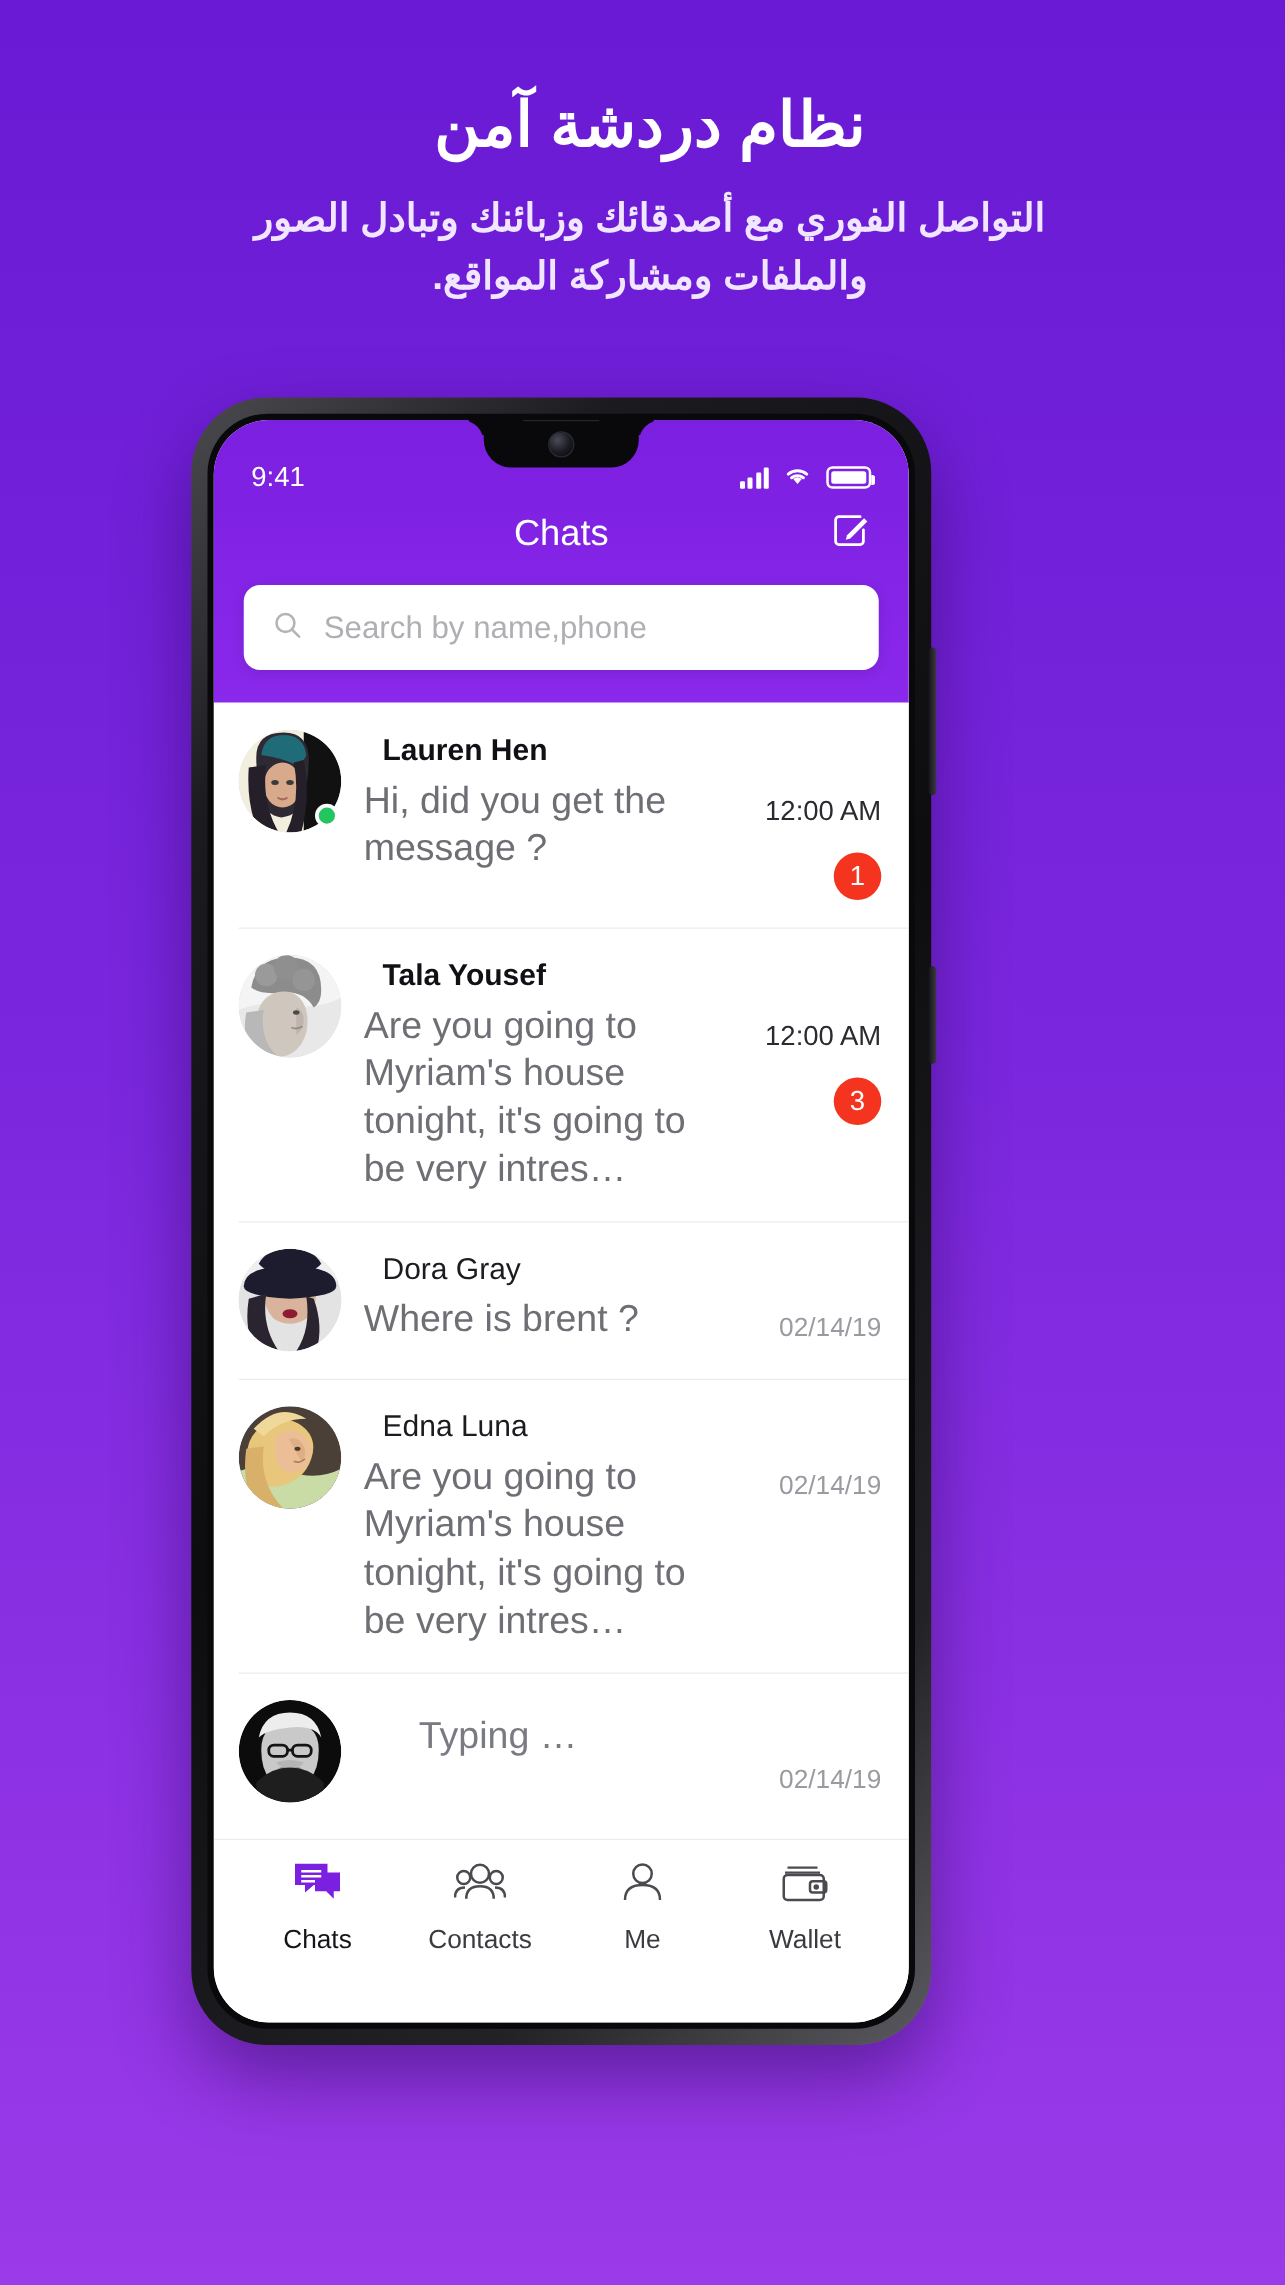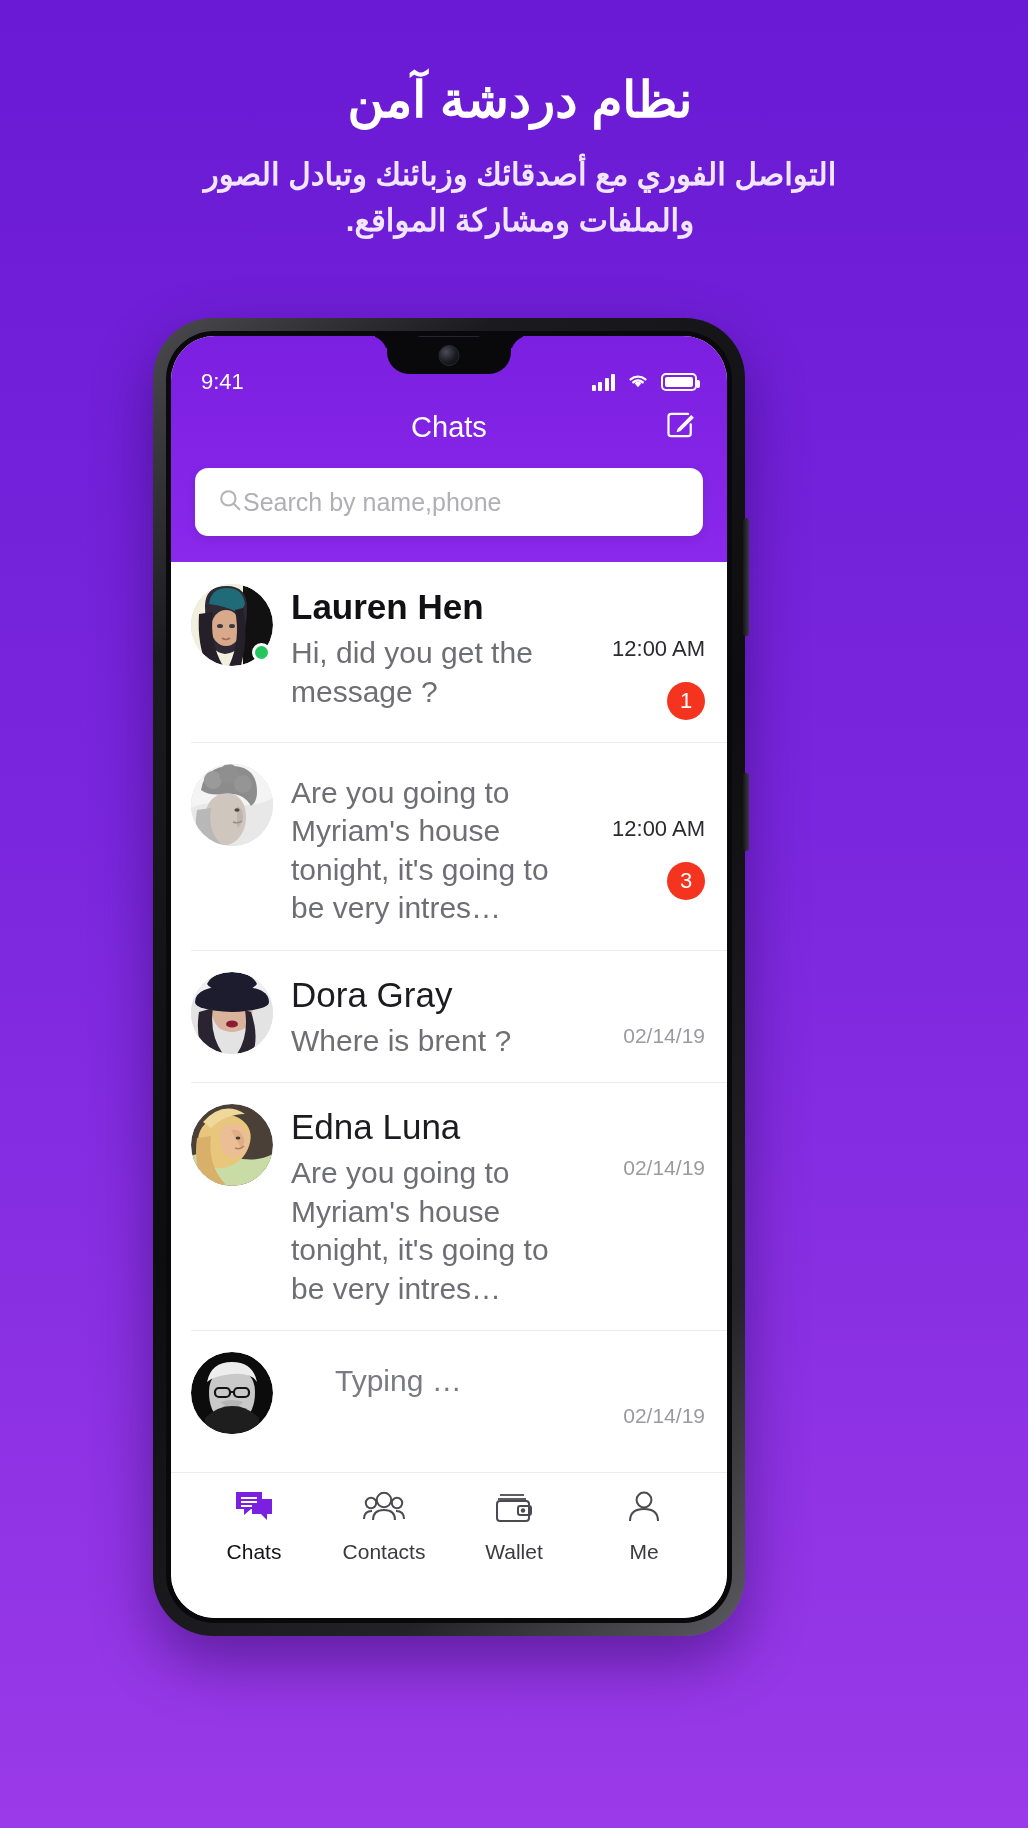--- a/index.html
+++ b/index.html
@@ -110,21 +110,21 @@
   .titlerow {
     display:flex; align-items:center; justify-content:center;
     position:relative; height:62px; padding:0 30px;
   }
   .title { color:#fff; font-size:29px; font-weight:500; }
   .compose { position:absolute; right:30px; top:50%; transform:translateY(-50%); cursor:pointer; }
 
   .searchwrap { padding:10px 24px 26px; }
   .searchbox {
     background:#fff; border-radius:13px; height:68px;
-    display:flex; align-items:center; gap:0; padding:0 22px;
+    display:flex; align-items:center; gap:16px; padding:0 22px;
     box-shadow:0 3px 10px rgba(0,0,0,.10);
   }
   .search-ph { color:#AFAFB4; font-size:25px; }
 
   
   .list { flex:1 1 auto; background:#fff; overflow:hidden; }
   .row {
     display:flex; align-items:flex-start; gap:18px;
     padding:22px 22px 22px 20px; position:relative; cursor:pointer;
     min-height:118px;
@@ -139,21 +139,21 @@
   }
   .avatar .ph { width:100%; height:100%; display:block; }
   .online {
     position:absolute; right:2px; bottom:4px;
     width:19px; height:19px; border-radius:50%;
     background:#22C55E; border:3px solid #fff; z-index:3;
   }
   .avatar-holder{ position:relative; flex:0 0 82px; }
 
   .rowmain { flex:1 1 auto; min-width:0; padding-top:3px; }
-  .name { font-size:35px; color:#111115; line-height:1.15; }
+  .name { font-size:24px; color:#111115; line-height:1.15;margin-left:15px; }
   .name.unread { font-weight:bold; }
   .name.read { font-weight:400; color:#1c1c20; }
   .msg {
     font-size:30px; color:#6E6E75; line-height:1.28; margin-top:7px;
     white-space:pre-line;
   }
   .msg.typing { color:#7A7A82;margin-left:44px; }
   .rowside {
     flex:0 0 auto; display:flex; flex-direction:column; align-items:flex-end;
     gap:20px; padding-top:4px; min-width:118px;margin-top:48px;
@@ -298,20 +298,21 @@
                   <path d="M30 30 q18 -4 24 14 q4 20 -8 32 q-12 10 -26 2 q-8 -8 -6 -26 q2 -18 16 -22z" fill="#CFC6BE"></path>
                   <path d="M46 42 q6 2 6 10 q0 8 -6 12" fill="#BFB5AC"></path>
                   <ellipse cx="46" cy="46" rx="2.6" ry="1.8" fill="#4A4A4A"></ellipse>
                   <path d="M42 58 q5 2 9 -1" stroke="#9C8C80" stroke-width="1.5" fill="none"></path>
                   <path d="M6 46 q-4 22 6 36 h20 q-16 -14 -12 -38z" fill="#B8B8B8"></path>
                 </g>
               </svg>
             </div>
           </div>
           <div class="rowmain">
+            <div class="name unread">Tala Yousef</div>
             <div class="msg">Are you going to Myriam's house
 tonight, it's going to be very intres…</div>
           </div>
           <div class="rowside">
             <div class="time">12:00 AM</div>
             <div class="badge">3</div>
           </div>
         </div>
 
         <div class="row">
@@ -436,38 +437,38 @@
               <path d="M1 30 q0 -8 8 -8" fill="none" stroke="#4A4A50" stroke-width="2"></path>
               <circle cx="34" cy="14" r="5.2" fill="none" stroke="#4A4A50" stroke-width="2"></circle>
               <path d="M41 30 q0 -8 -8 -8" fill="none" stroke="#4A4A50" stroke-width="2"></path>
             </svg>
           </span>
           <span class="tab-label">Contacts</span>
         </div>
 
         <div class="tab">
           <span>
+            <svg width="36" height="36" viewBox="0 0 36 36">
+              <circle cx="18" cy="11" r="7.4" fill="none" stroke="#4A4A50" stroke-width="2"></circle>
+              <path d="M4 32 q0 -12 14 -12 q14 0 14 12" fill="none" stroke="#4A4A50" stroke-width="2"></path>
+            </svg>
+          </span>
+          <span class="tab-label">Me</span>
+        </div>
+
+        <div class="tab">
+          <span>
             <svg width="40" height="36" viewBox="0 0 40 36">
               <path d="M6 6 h24" stroke="#4A4A50" stroke-width="1.8" fill="none"></path>
               <path d="M4 10 h28" stroke="#4A4A50" stroke-width="1.8" fill="none"></path>
               <rect x="3" y="12" width="32" height="20" rx="3" fill="none" stroke="#4A4A50" stroke-width="2"></rect>
               <rect x="24" y="17" width="13" height="9" rx="2.2" fill="none" stroke="#4A4A50" stroke-width="2"></rect>
               <circle cx="29" cy="21.5" r="2.2" fill="#4A4A50"></circle>
             </svg>
           </span>
           <span class="tab-label">Wallet</span>
         </div>
 
-        <div class="tab">
-          <span>
-            <svg width="36" height="36" viewBox="0 0 36 36">
-              <circle cx="18" cy="11" r="7.4" fill="none" stroke="#4A4A50" stroke-width="2"></circle>
-              <path d="M4 32 q0 -12 14 -12 q14 0 14 12" fill="none" stroke="#4A4A50" stroke-width="2"></path>
-            </svg>
-          </span>
-          <span class="tab-label">Me</span>
-        </div>
-
       </div>
 
     </div>
   </div>
 </div>
 
 </body></html>

